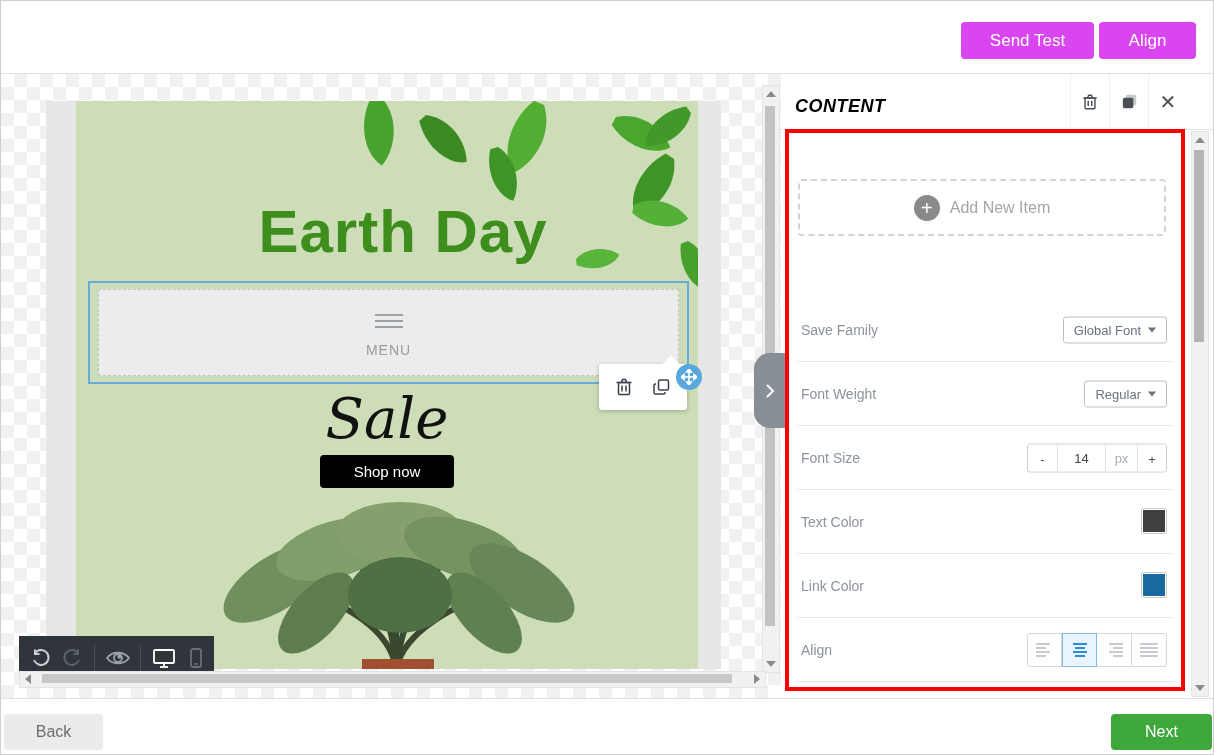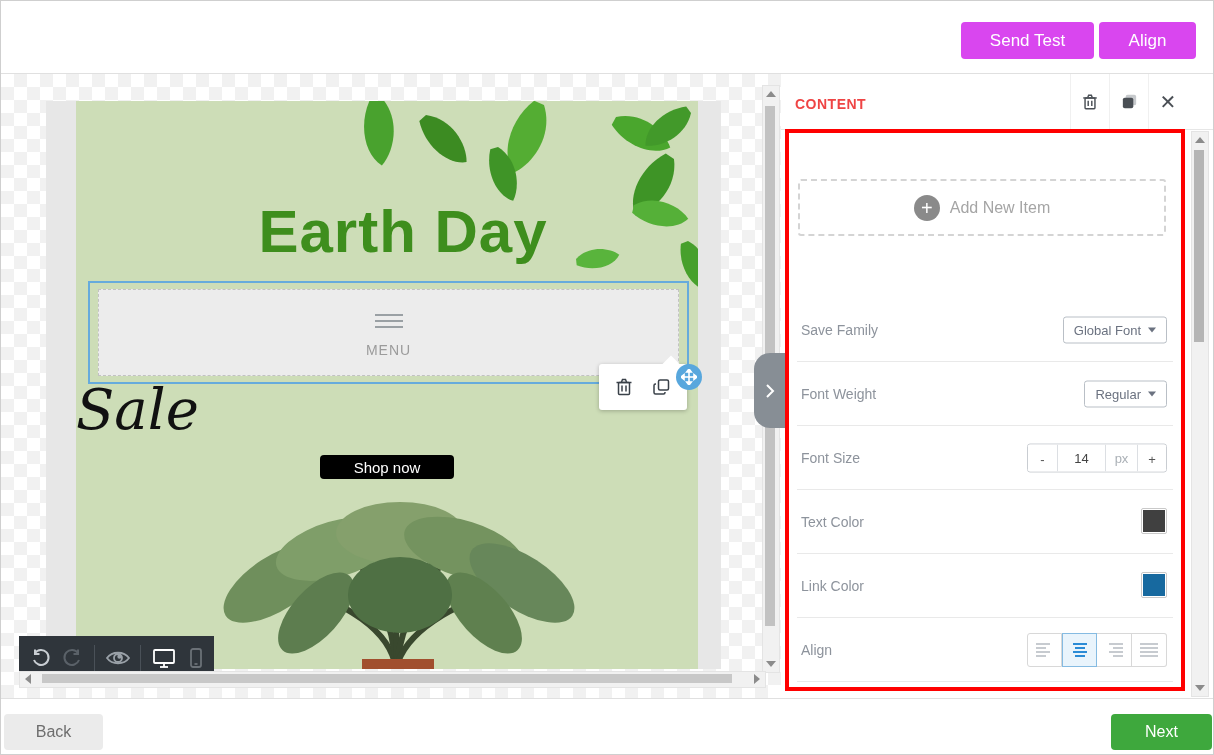--- a/index.html
+++ b/index.html
@@ -23,24 +23,24 @@
 
   .email-heading{position:absolute;left:0;top:80px;width:100%;text-align:center;margin:16px;
     font-size:60px;font-weight:bold;color:#3e8e1d;letter-spacing:1px;}
 
   .selection{position:absolute;left:12px;top:180px;width:597px;height:99px;border:2px solid #66abdc;}
   .menu-block{position:absolute;left:8px;top:6px;width:579px;height:85px;background:#ececec;border:1px dashed #c2c2c2;}
   .hamburger{position:absolute;left:50%;top:20px;transform:translateX(-50%);}
   .hamburger .bar{width:28px;height:2px;background:#9aa0a4;margin:4px 0;}
   .menu-label{position:absolute;left:0;top:52px;width:100%;text-align:center;font-size:14px;color:#9b9b9b;letter-spacing:1px;}
 
-  .sale-text{position:absolute;left:0;top:276px;width:100%;margin:0;
+  .sale-text{position:absolute;left:0;top:285px;width:100%;text-align:center;margin:0;
     font-family:"DejaVu Serif",serif;font-style:italic;font-weight:normal;font-size:56px;color:#111;}
 
-  .shop-btn{position:absolute;left:244px;top:354px;width:134px;height:24px;background:#000;color:#fff;
+  .shop-btn{position:absolute;left:244px;top:354px;width:134px;height:33px;background:#000;color:#fff;
     border:none;border-radius:4px;font-size:15px;font-family:"Liberation Sans",sans-serif;cursor:pointer;}
 
   .top-leaves{position:absolute;left:0;top:0;width:622px;height:200px;pointer-events:none;}
   .plant{position:absolute;left:90px;top:390px;width:460px;height:178px;}
 
   .move-handle{position:absolute;left:675px;top:290px;width:26px;height:26px;border-radius:50%;
     background:#58a7dd;display:flex;align-items:center;justify-content:center;cursor:grab;z-index:5;}
 
   .popover{position:absolute;left:598px;top:290px;width:88px;height:46px;background:#fff;border-radius:3px;
     box-shadow:0 1px 4px rgba(0,0,0,.25);display:flex;align-items:center;justify-content:space-evenly;z-index:4;}
@@ -63,21 +63,21 @@
   .tri-left{border-top:5px solid transparent;border-bottom:5px solid transparent;border-right:6px solid #8b8b8b;left:5px;top:2px;}
   .tri-right{border-top:5px solid transparent;border-bottom:5px solid transparent;border-left:6px solid #8b8b8b;right:5px;top:2px;}
 
   
   .collapse-tab{position:absolute;left:753px;top:352px;width:31px;height:75px;background:#878e95;
     border-radius:16px 0 0 16px;display:flex;align-items:center;justify-content:center;cursor:pointer;z-index:6;}
 
   
   .panel{position:absolute;left:780px;top:73px;width:432px;height:624px;background:#fff;}
   .panel-header{position:absolute;left:0;top:0;width:100%;height:55px;border-bottom:1px solid #e6e6e6;}
-  .panel-title{position:absolute;left:14px;top:22px;font-size:14px;font-weight:bold;color:#ef4444;letter-spacing:.5px;}
+  .panel-title{position:absolute;left:14px;top:22px;font-size:18px;font-weight:bold;color:#000000;letter-spacing:.5px;font-style:italic;}
   .ph-icons{position:absolute;right:26px;top:0;height:55px;display:flex;}
   .ph-cell{width:38px;height:100%;display:flex;align-items:center;justify-content:center;border-left:1px solid #f0f0f0;}
   .close-x{font-size:20px;color:#4a4f55;}
 
   .annotation{position:absolute;left:4px;top:55px;width:400px;height:562px;border:4px solid #f00;box-sizing:border-box;z-index:9;pointer-events:none;}
 
   .section-head{position:absolute;left:6px;width:396px;height:31px;background:#f0f0f0;}
   .section-head .st{position:absolute;left:12px;top:9px;font-size:12px;font-weight:bold;color:#5b6167;letter-spacing:.5px;}
   .section-head .chev{position:absolute;right:14px;top:10px;}
 

